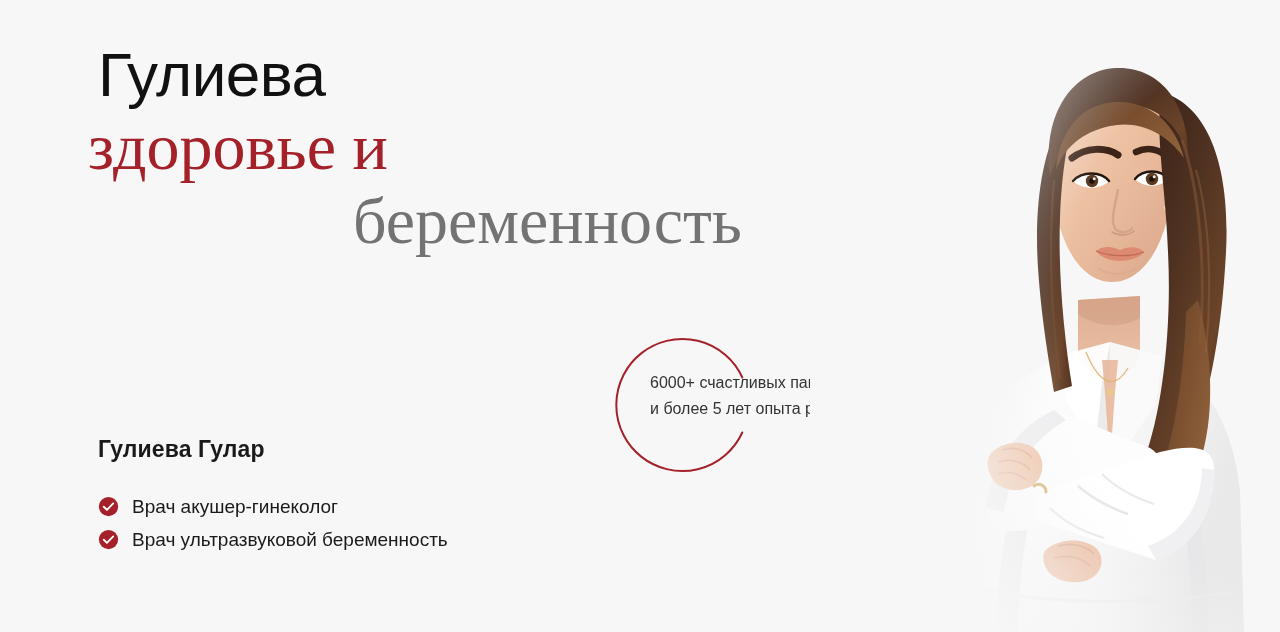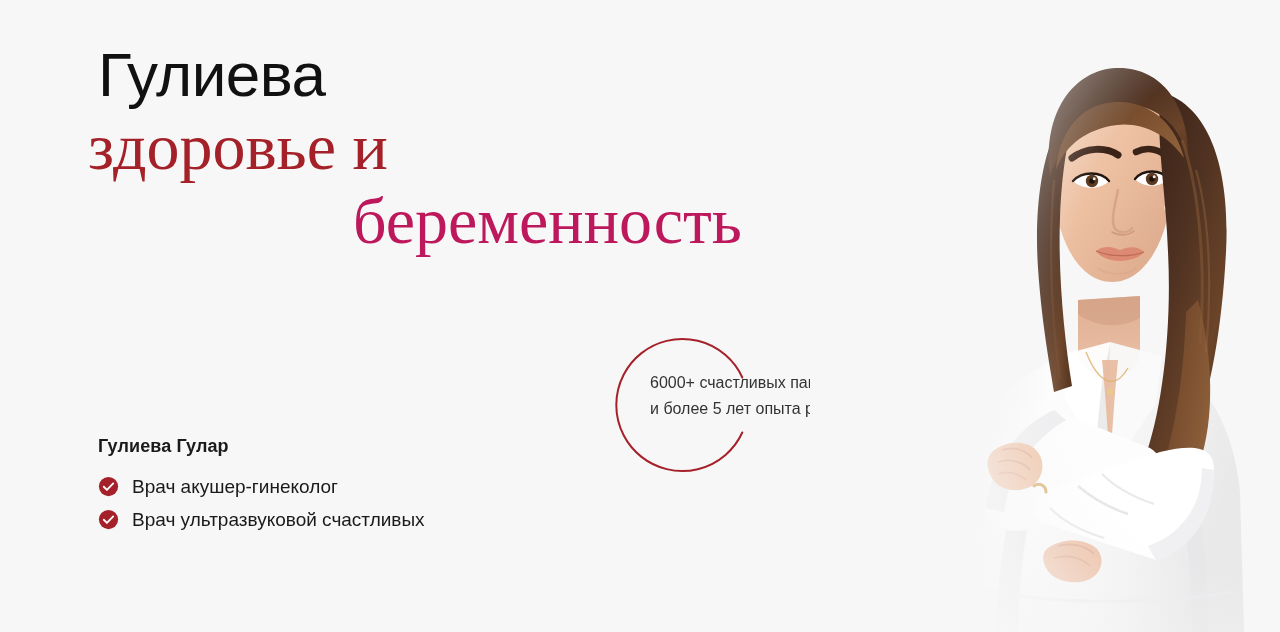--- a/index.html
+++ b/index.html
@@ -50,21 +50,21 @@
     font-size: 66px;
     color: #a52129;
     letter-spacing: 0px;
     margin-bottom: 8px;
   }
   .hl-3 {
     padding-left: 353px;
     font-family: "Liberation Serif", serif;
     font-weight: 400;
     font-size: 66px;
-    color: #be185d;
+    color: #737373;
     letter-spacing: 0px;
   }
 
   
   .stat-badge {
     position: absolute;
     left: 606px;
     top: 330px;
     width: 150px;
     height: 150px;
@@ -92,24 +92,24 @@
   
   .doctor-block {
     position: absolute;
     left: 98px;
     top: 436px;
     width: 520px;
   }
   .doctor-name {
     font-family: "Liberation Sans", sans-serif;
     font-weight: bold;
-    font-size: 18px;
+    font-size: 23px;
     color: #1a1a1a;
     letter-spacing: 0.1px;
-    margin-bottom: 19px;
+    margin-bottom: 33px;
   }
   .credential {
     display: flex;
     align-items: flex-start;
     margin-bottom: 12px;
   }
   .check-icon {
     flex: 0 0 auto;
     width: 21px;
     height: 21px;
@@ -166,21 +166,21 @@
         <path d="M6.6 12.3 L10.2 15.9 L17.4 8.4" fill="none" stroke="#ffffff" stroke-width="2.1" stroke-linecap="round" stroke-linejoin="round"></path>
       </svg>
       <span class="credential-label">Врач акушер-гинеколог</span>
     </div>
 
     <div class="credential">
       <svg class="check-icon" viewBox="0 0 24 24">
         <circle cx="12" cy="12" r="11" fill="#a52129"></circle>
         <path d="M6.6 12.3 L10.2 15.9 L17.4 8.4" fill="none" stroke="#ffffff" stroke-width="2.1" stroke-linecap="round" stroke-linejoin="round"></path>
       </svg>
-      <span class="credential-label">Врач ультразвуковой счастливых</span>
+      <span class="credential-label">Врач ультразвуковой беременность</span>
     </div>
   </div>
 
   <svg class="photo" viewBox="0 0 470 632" preserveAspectRatio="xMaxYMax meet">
     <defs>
       <linearGradient id="coatGrad" x1="0" y1="0" x2="1" y2="0.3">
         <stop offset="0%" stop-color="#f2f2f2"></stop>
         <stop offset="35%" stop-color="#fdfdfd"></stop>
         <stop offset="70%" stop-color="#f4f4f4"></stop>
         <stop offset="100%" stop-color="#e9e9e9"></stop>

